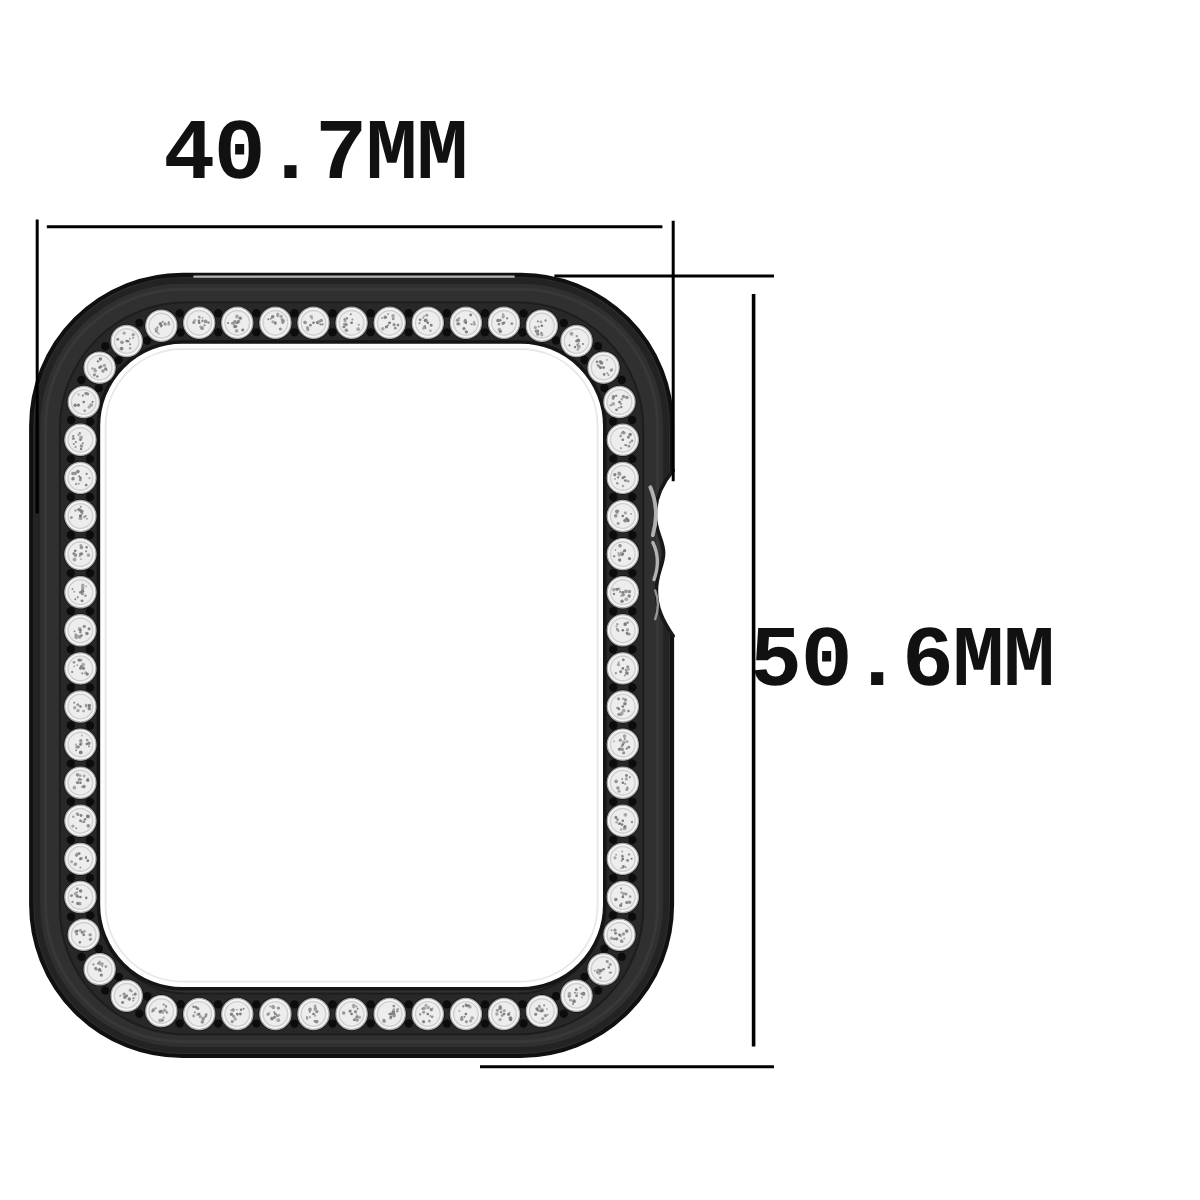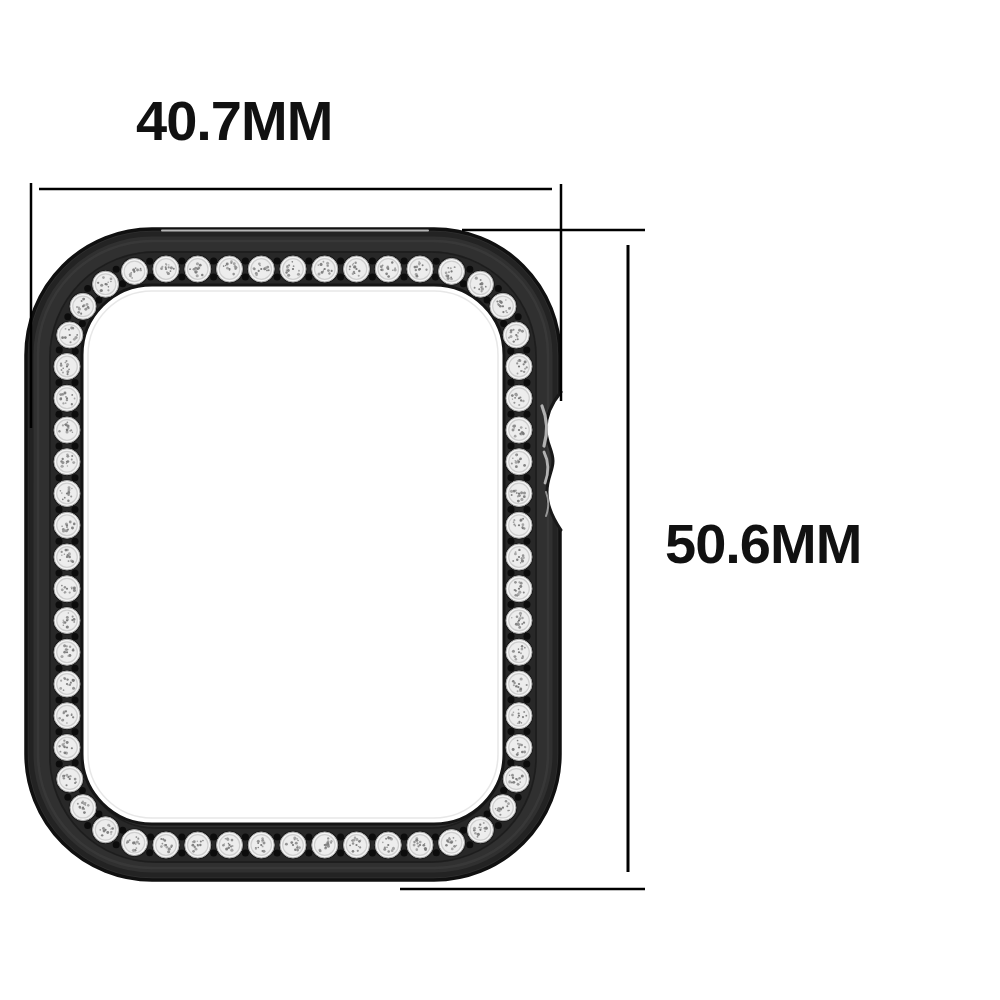--- a/index.html
+++ b/index.html
@@ -3,25 +3,25 @@
 <meta charset="utf-8">
 <style>
   html,body{margin:0;padding:0;background:#fff;}
   .canvas{
     position:relative;width:1000px;height:1000px;overflow:hidden;
     background:var(--background,#fff);
     font-family:"Liberation Sans",sans-serif;
   }
   .canvas svg{position:absolute;left:0;top:0;}
   .dim-label{
-    position:absolute;font-weight:bold;font-size:56px;line-height:1;
-    letter-spacing:-1px;color:var(--label-text,#111);white-space:nowrap;
+    position:absolute;font-weight:bold;font-size:72px;line-height:1;
+    letter-spacing:-1px;color:var(--label-text,#111);white-space:nowrap;font-family:Liberation Mono, monospace;
   }
   #width-label{left:136px;top:93px;}
-  #height-label{left:665px;top:516px;}
+  #height-label{left:625px;top:516px;}
   
   .case-body{fill:var(--case-body,#303030);stroke:var(--case-edge,#101010);stroke-width:3.5;}
   .case-bevel-dark{fill:none;stroke:#1b1b1b;stroke-width:5;opacity:.6;}
   .case-bevel-light{fill:none;stroke:#404040;stroke-width:2.5;opacity:.55;}
   .stone-band{fill:none;stroke:var(--band,#282828);stroke-width:36;}
   .band-edge{fill:none;stroke:var(--band-edge,#1c1c1c);stroke-width:1.5;opacity:.9;}
   .opening{fill:var(--opening-fill,#fff);stroke:var(--opening-edge,#151515);stroke-width:3;}
   .opening-inner-line{fill:none;stroke:#dadada;stroke-width:1.5;opacity:.65;}
   .top-highlight{stroke:var(--top-highlight,#c6c6c6);stroke-width:2;opacity:.9;stroke-linecap:round;}
   .notch-cut{fill:var(--background,#fff);stroke:none;}

